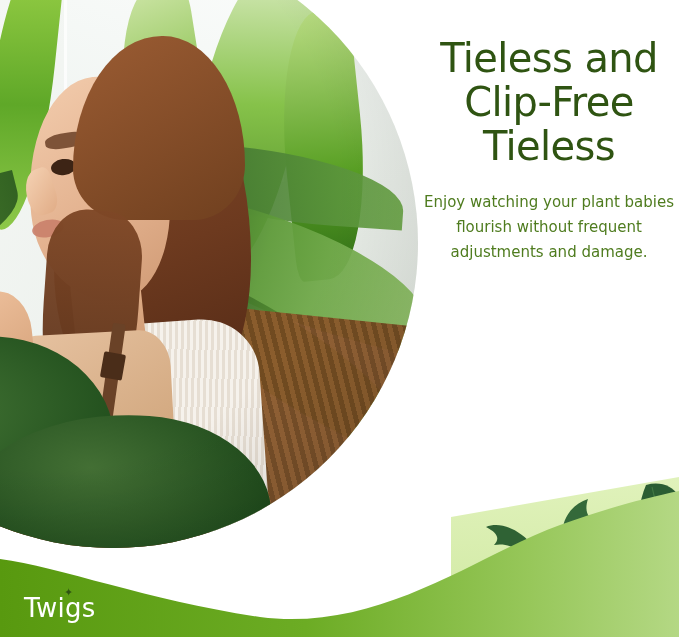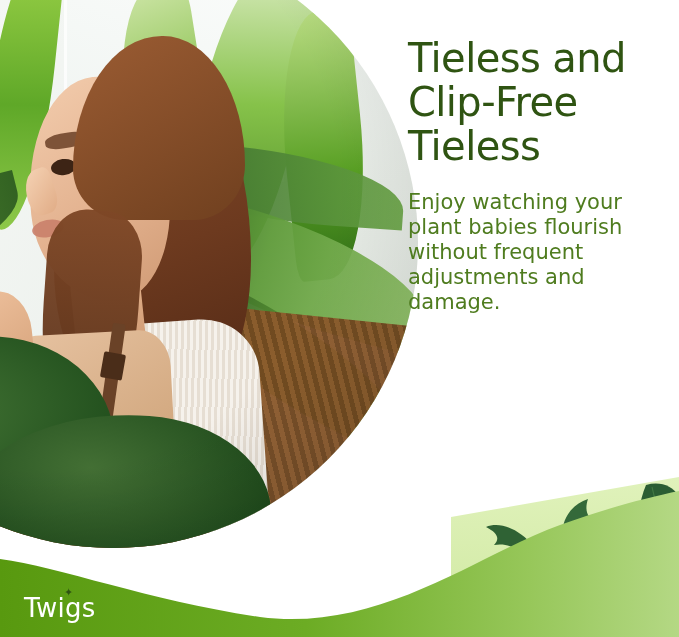--- a/index.html
+++ b/index.html
@@ -192,37 +192,37 @@
   .hand1{left:24%;top:58%;width:13%;height:17%;transform:rotate(-6deg);}
 
   .photo-shade{
     position:absolute;inset:0;
     background:radial-gradient(circle at 40% 40%,rgba(0,0,0,0) 55%,rgba(0,0,0,.18) 100%);
   }
 
   
   .copy{
     position:absolute;
-    right:19px; top:36px;
+    right:4px; top:36px;
     width:252px;
-    text-align:left;
+    text-align:center;
   }
   .headline{
     margin:0;
     font-family:"DejaVu Sans",sans-serif;
     font-size:40px;
     line-height:44px;
     font-weight:400;
     letter-spacing:-0.6px;
     color:#2f5412;
   }
   .subcopy{
     margin:22px 0 0 0;
     font-family:"DejaVu Sans",sans-serif;
-    font-size:21px;
+    font-size:15px;
     line-height:25px;
     font-weight:400;
     color:#4f7c1f;
   }
 
   
   .band{
     position:absolute;left:0;bottom:0;width:679px;height:160px;
   }
   .band svg{display:block;width:679px;height:160px;}

